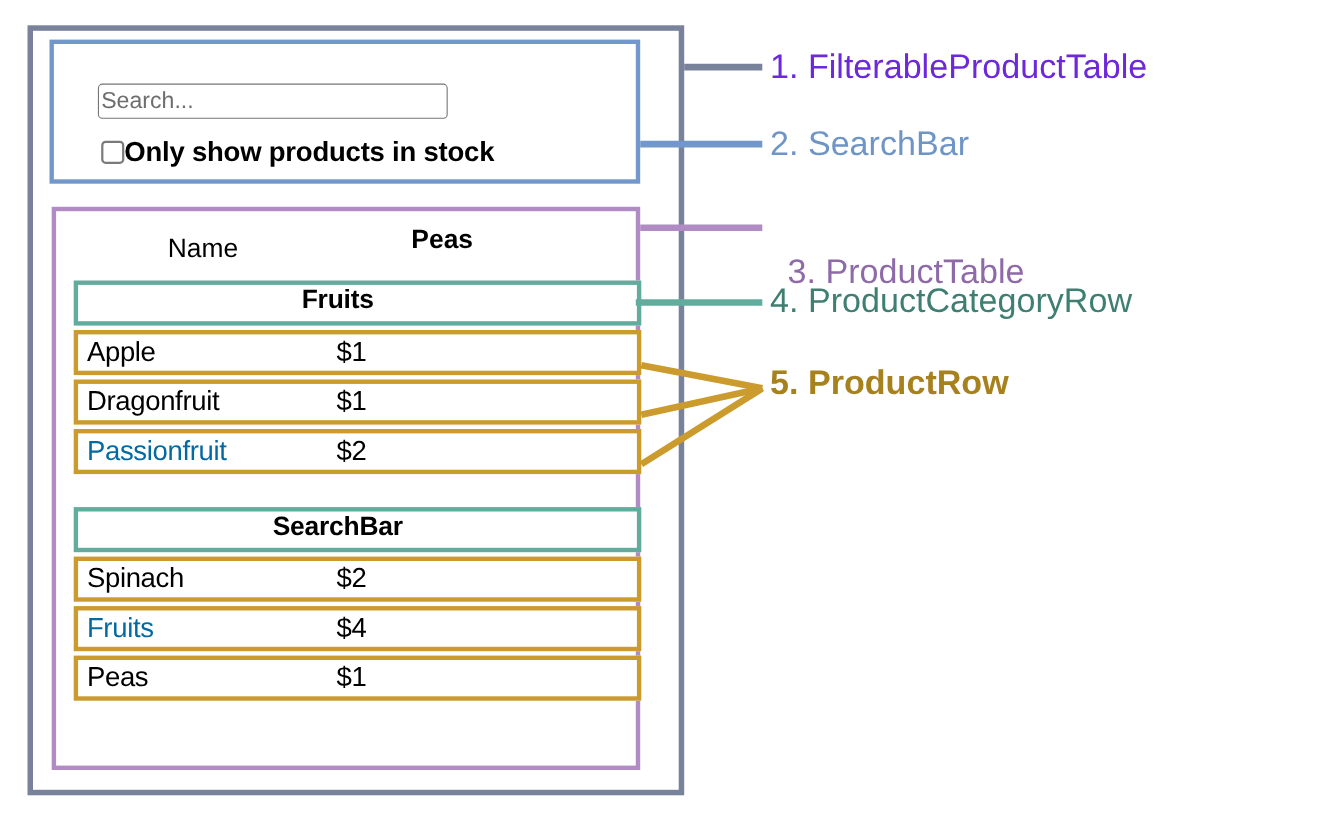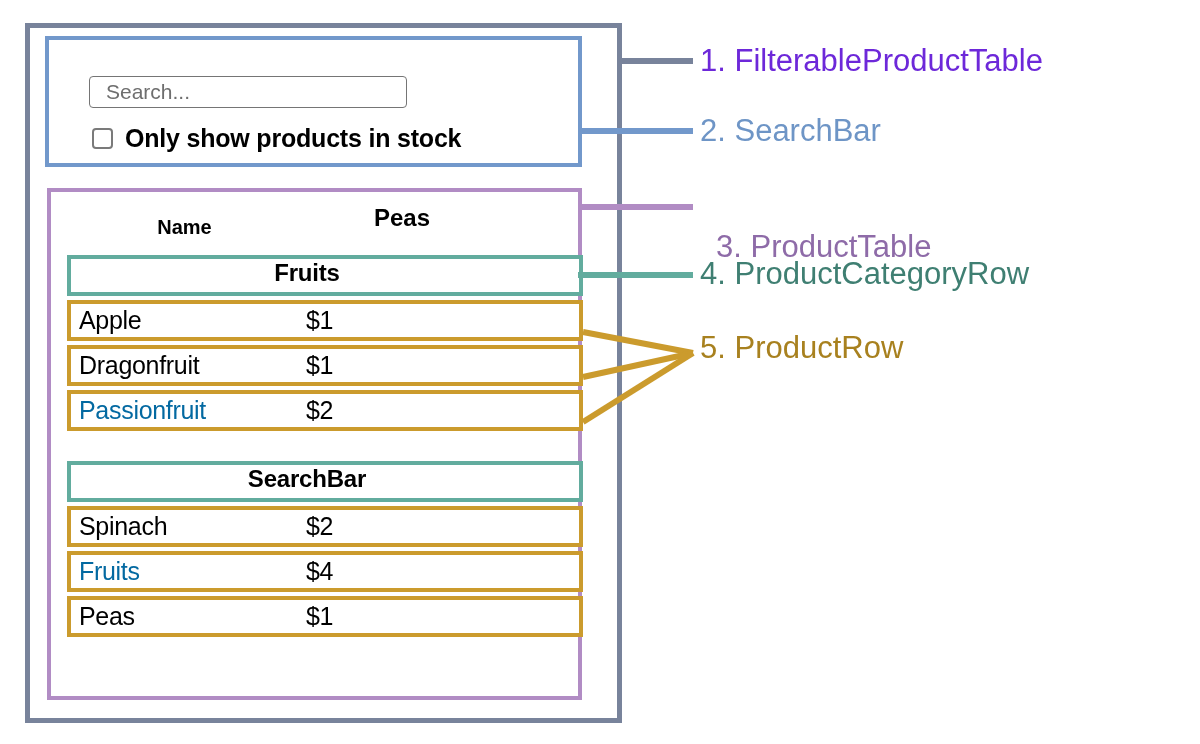--- a/index.html
+++ b/index.html
@@ -54,36 +54,36 @@
     top: 76px;
     width: 318px;
     height: 32px;
     box-sizing: border-box;
     border: 1.5px solid #757575;
     border-radius: 4px;
     background: #ffffff;
     font-family: "Liberation Sans", sans-serif;
     font-size: 21px;
     color: #000000;
-    padding: 0 16px;
+    padding: 0 2px;
     outline: none;
   }
   #search-input::placeholder {
     color: #6E6E6E;
     opacity: 1;
   }
 
   
   #stock-checkbox-row {
     position: absolute;
     left: 92px;
     top: 126px;
     display: flex;
     align-items: center;
-    gap: 12px;
+    gap: 0;
   }
   #stock-checkbox {
     width: 21px;
     height: 21px;
     box-sizing: border-box;
     border: 2px solid #7A7A7A;
     border-radius: 4px;
     background: #ffffff;
     flex: 0 0 auto;
     margin: 0;
@@ -106,22 +106,22 @@
     left: 67px;
     top: 201px;
     width: 495px;
     height: 34px;
     display: flex;
     align-items: center;
   }
   #table-header .col-name {
     width: 235px;
     text-align: center;
-    font-size: 20px;
-    font-weight: 700;
+    font-size: 24px;
+    font-weight: 400;
     color: #000000;
     margin-top: 18px;
   }
   #table-header .col-price {
     width: 200px;
     text-align: center;
     font-size: 24px;
     font-weight: 700;
     color: #000000;
   }
@@ -197,21 +197,21 @@
     position: absolute;
     font-size: 31px;
     font-weight: 400;
     white-space: nowrap;
     letter-spacing: 0px;
   }
   #label-1 { left: 700px; top: 43px;  color: #6A7489; }
   #label-2 { left: 700px; top: 113px; color: #6E95C6; }
   #label-3 { left: 716px; top: 189px; color: #8E6BA8; margin-top: 40px; }
   #label-4 { left: 700px; top: 256px; color: #3F7F72; }
-  #label-5 { left: 700px; top: 330px; color: #A8811F; }
+  #label-5 { left: 700px; top: 330px; color: #A8811F; font-weight: bold; }
 </style>
 </head>
 <body>
 
 <div class="box" id="filterable-box"></div>
 
 <div class="box" id="searchbar-box"></div>
 
 <div class="box" id="producttable-box"></div>
 

